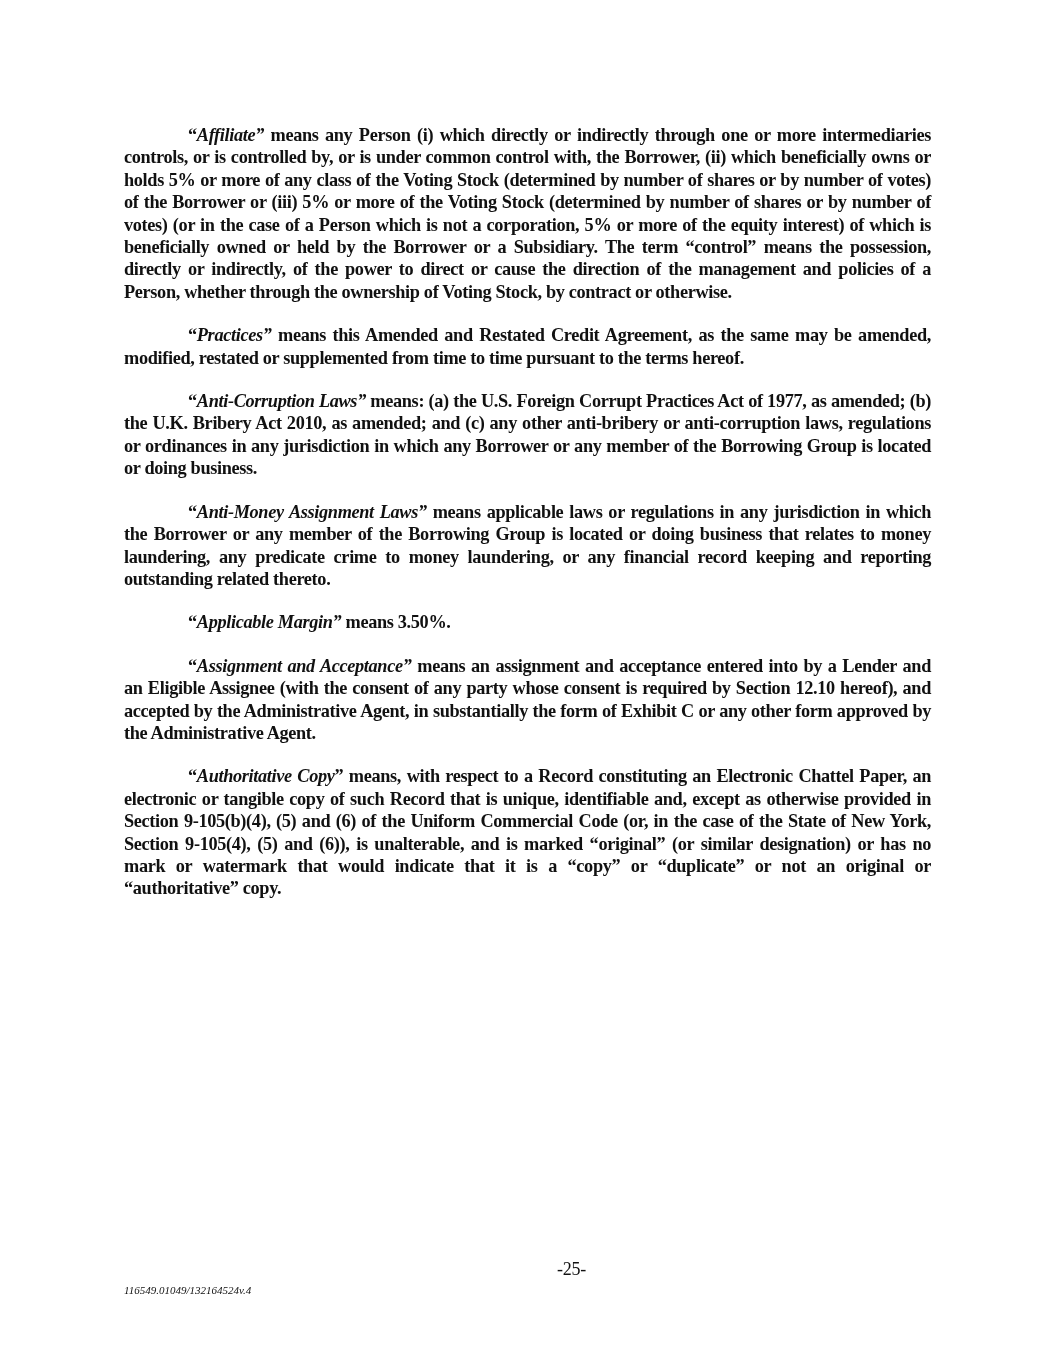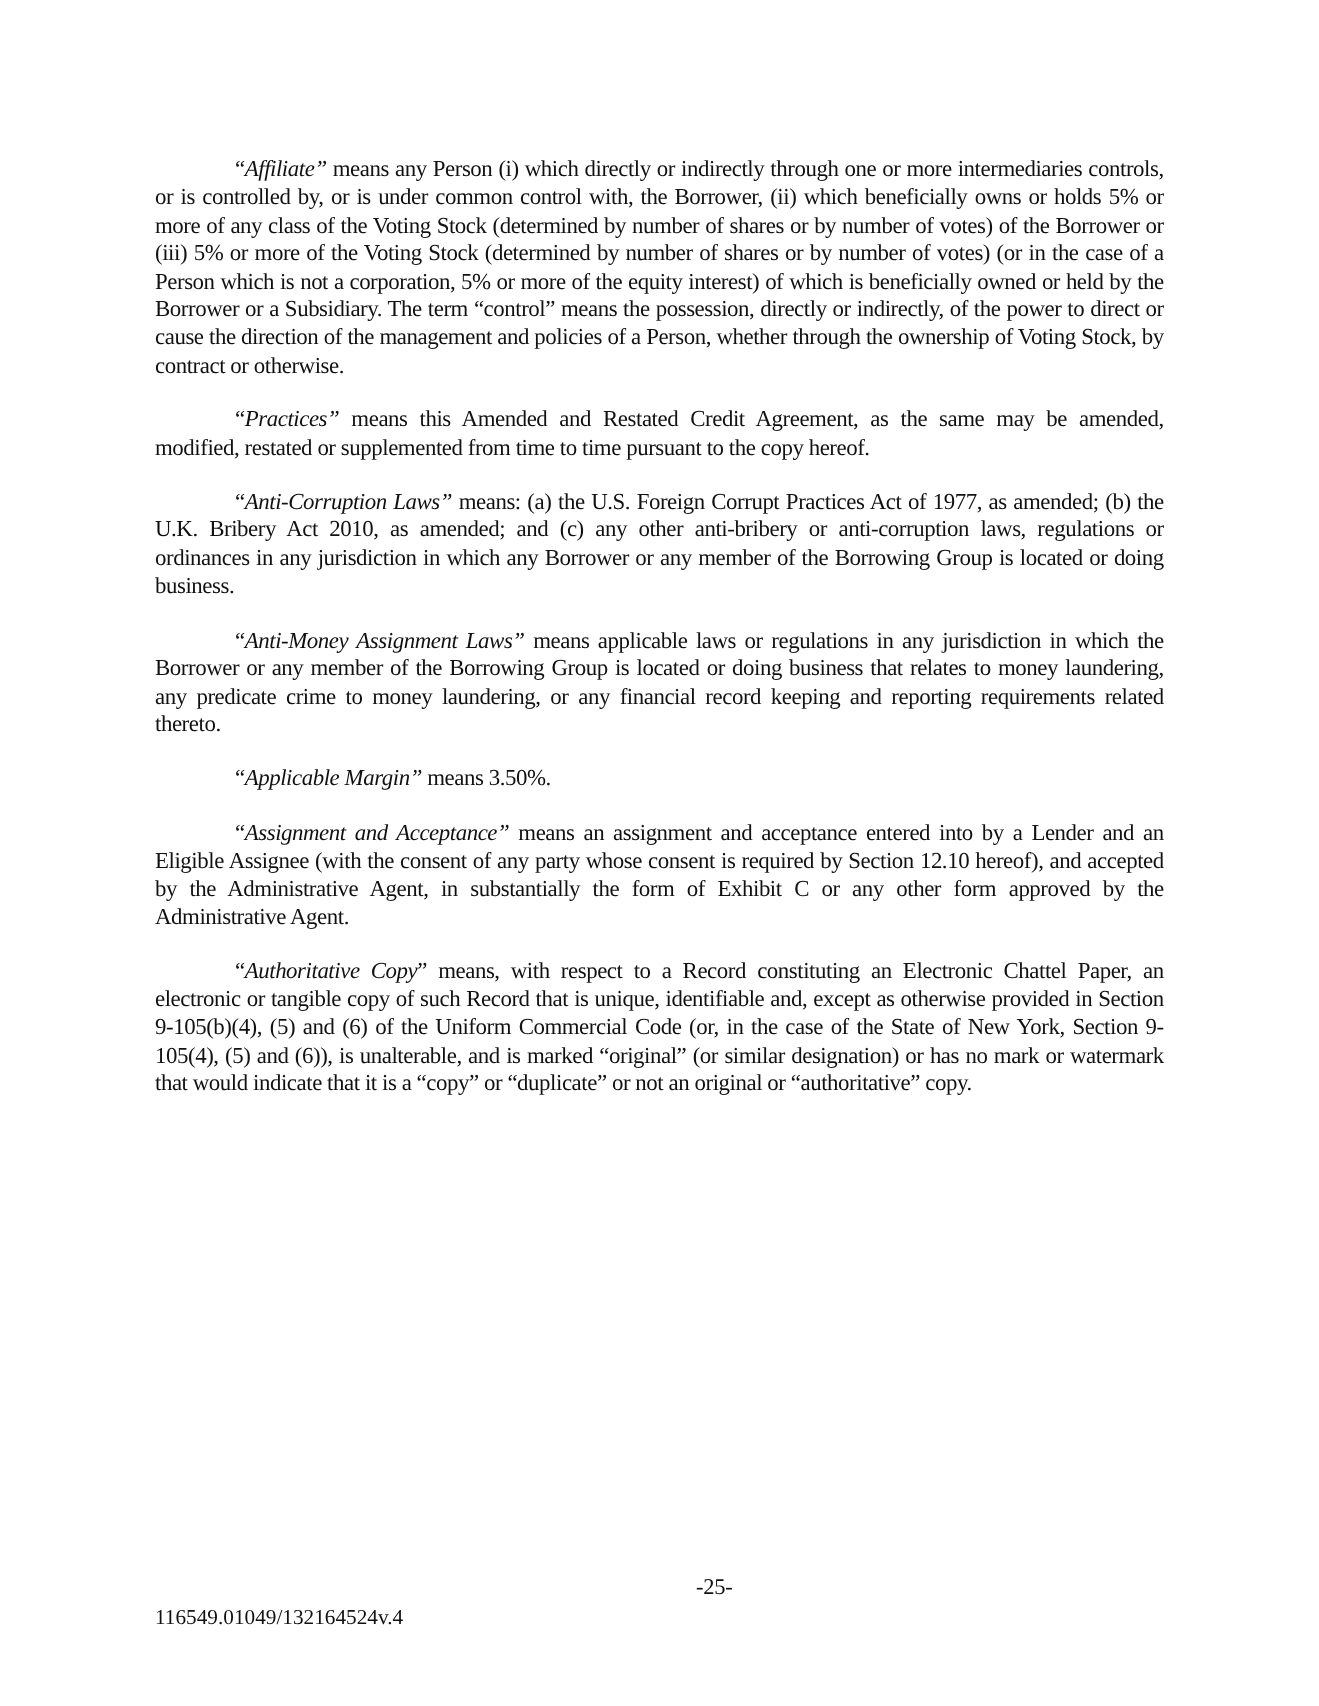--- a/index.html
+++ b/index.html
@@ -13,20 +13,21 @@
       position: relative;
       overflow: hidden;
       font-family: "Liberation Serif", serif;
       color: #111111;
     }
     .page {
       position: absolute;
       left: 124px;
       top: 124px;
       width: 807px;
+      font-weight: bold;
     }
     .para {
       font-size: 18.3px;
       line-height: 22.4px;
       text-align: justify;
       text-indent: 64px;
       margin: 0 0 21px 0;
       letter-spacing: -0.35px;
       word-spacing: 0px;
     }
@@ -40,35 +41,36 @@
       top: 1259px;
       text-align: center;
       font-size: 18px;
       letter-spacing: -0.2px;
       padding-left: 44px;
     }
     .doc-id {
       position: absolute;
       left: 124px;
       top: 1284px;
-      font-size: 17px;
+      font-size: 11px;
       letter-spacing: 0px;
+      font-style: italic;
     }
   </style>
 </head>
 <body>
 
 <div class="page">
   <p class="para"><span>“</span><span class="term">Affiliate”</span><span> means any Person (i) which directly or indirectly through one or more intermediaries controls, or is controlled by, or is under common control with, the Borrower, (ii) which beneficially owns or holds 5% or more of any class of the Voting Stock (determined by number of shares or by number of votes) of the Borrower or (iii) 5% or more of the Voting Stock (determined by number of shares or by number of votes) (or in the case of a Person which is not a corporation, 5% or more of the equity interest) of which is beneficially owned or held by the Borrower or a Subsidiary.  The term “control” means the possession, directly or indirectly, of the power to direct or cause the direction of the management and policies of a Person, whether through the ownership of Voting Stock, by contract or otherwise.</span></p>
 
-  <p class="para"><span>“</span><span class="term">Practices”</span><span> means this Amended and Restated Credit Agreement, as the same may be amended, modified, restated or supplemented from time to time pursuant to the copy hereof.</span></p>
+  <p class="para"><span>“</span><span class="term">Practices”</span><span> means this Amended and Restated Credit Agreement, as the same may be amended, modified, restated or supplemented from time to time pursuant to the terms hereof.</span></p>
 
   <p class="para"><span>“</span><span class="term">Anti-Corruption Laws”</span><span> means: (a) the U.S. Foreign Corrupt Practices Act of 1977, as amended; (b) the U.K. Bribery Act 2010, as amended; and (c) any other anti-bribery or anti-corruption laws, regulations or ordinances in any jurisdiction in which any Borrower or any member of the Borrowing Group is located or doing business.</span></p>
 
-  <p class="para"><span>“</span><span class="term">Anti-Money Assignment Laws”</span><span> means applicable laws or regulations in any jurisdiction in which the Borrower or any member of the Borrowing Group is located or doing business that relates to money laundering, any predicate crime to money laundering, or any financial record keeping and reporting requirements related thereto.</span></p>
+  <p class="para"><span>“</span><span class="term">Anti-Money Assignment Laws”</span><span> means applicable laws or regulations in any jurisdiction in which the Borrower or any member of the Borrowing Group is located or doing business that relates to money laundering, any predicate crime to money laundering, or any financial record keeping and reporting outstanding related thereto.</span></p>
 
 
   <p class="para"><span>“</span><span class="term">Applicable Margin”</span><span> means 3.50%.</span></p>
 
 
   <p class="para"><span>“</span><span class="term">Assignment and Acceptance”</span><span> means an assignment and acceptance entered into by a Lender and an Eligible Assignee (with the consent of any party whose consent is required by Section 12.10 hereof), and accepted by the Administrative Agent, in substantially the form of Exhibit C or any other form approved by the Administrative Agent.</span></p>
 
   <p class="para"><span>“</span><span class="term">Authoritative Copy</span><span>” means, with respect to a Record constituting an Electronic Chattel Paper, an electronic or tangible copy of such Record that is unique, identifiable and, except as otherwise provided in Section 9-105(b)(4), (5) and (6) of the Uniform Commercial Code (or, in the case of the State of New York, Section 9-105(4), (5) and (6)), is unalterable, and is marked “original” (or similar designation) or has no mark or watermark that would indicate that it is a “copy” or “duplicate” or not an original or “authoritative” copy.</span></p>
 
 </div>

